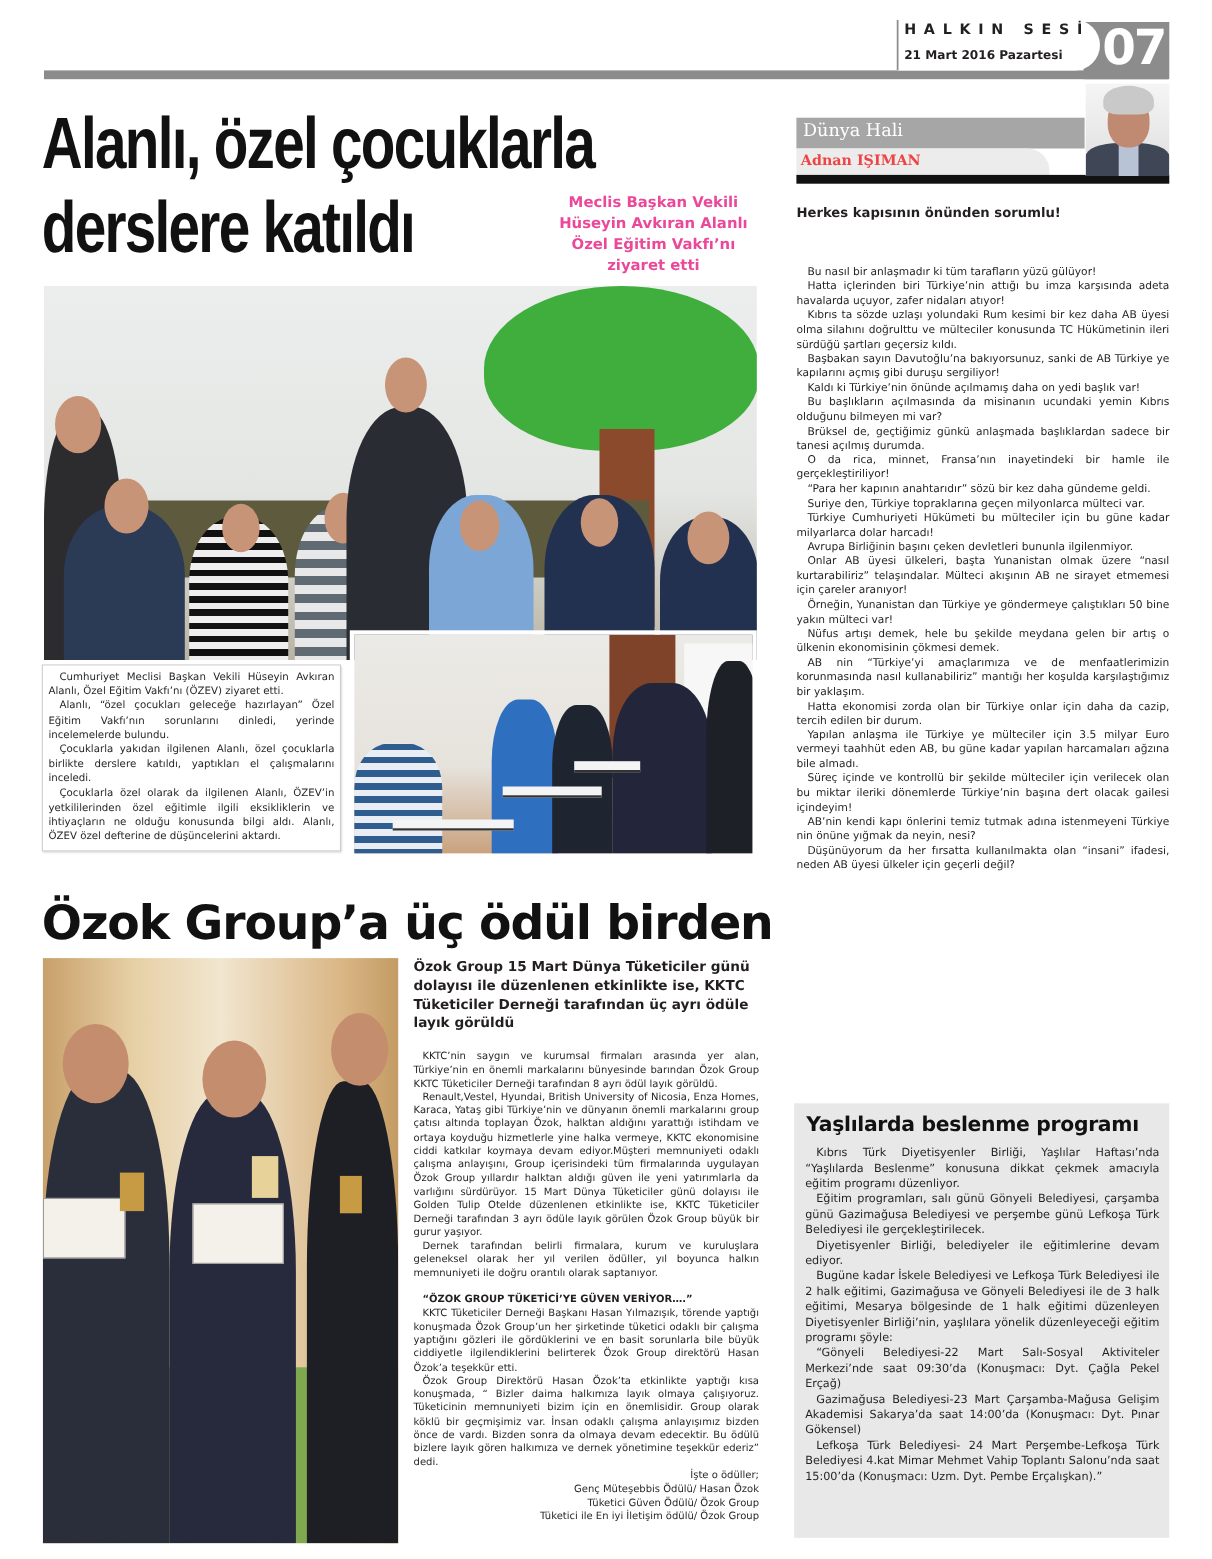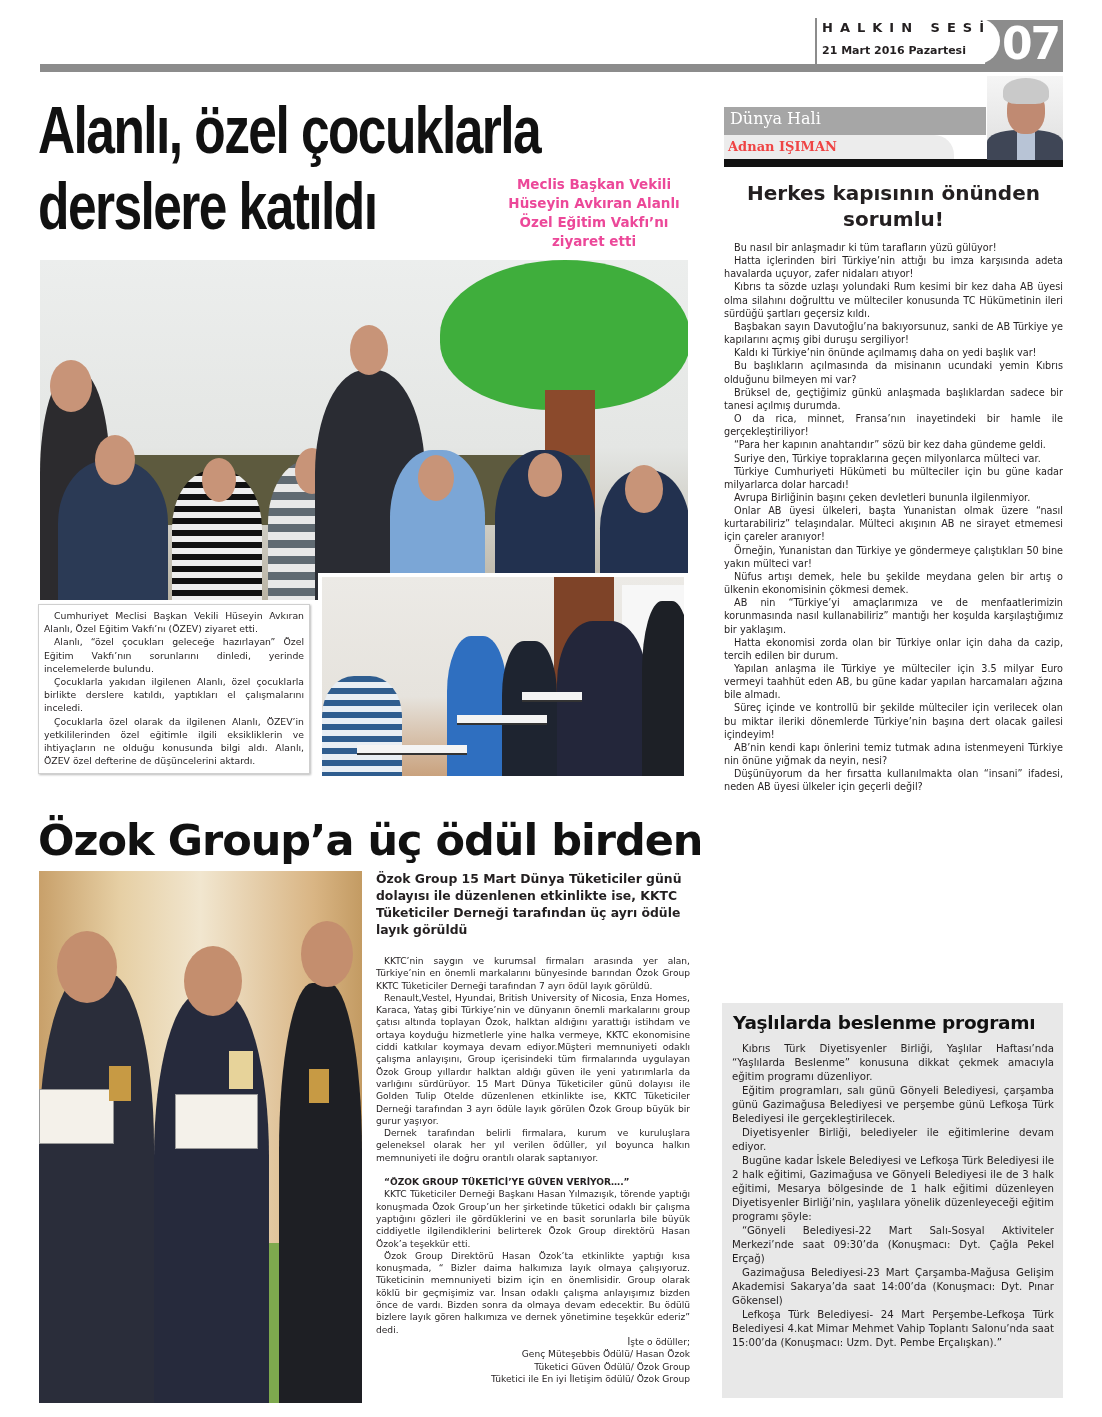--- a/index.html
+++ b/index.html
@@ -56,21 +56,21 @@
   .col-title { position: absolute; left: 730px; top: 109px; font-family: "DejaVu Serif", serif; font-size: 16px; color: #fff; }
   .col-author-band { position: absolute; left: 724px; top: 135px; width: 230px; height: 24px; background: #ececec; border-radius: 0 20px 0 0; }
   .col-author { position: absolute; left: 728px; top: 139px; font-family: "DejaVu Serif", serif; font-weight: bold; font-size: 13px; color: #ef4444; }
   .col-rule { position: absolute; left: 724px; top: 159px; width: 339px; height: 8px; background: #111; }
   .col-photo { position: absolute; left: 987px; top: 76px; width: 76px; height: 84px; background: linear-gradient(180deg,#f5f5f5 0%,#dedede 100%); overflow: hidden; }
   .col-photo .hair { position: absolute; left: 16px; top: 2px; width: 46px; height: 26px; border-radius: 50% 50% 30% 30%; background: #c9c9c9; }
   .col-photo .face { position: absolute; left: 20px; top: 12px; width: 38px; height: 46px; border-radius: 45%; background: #c08a72; }
   .col-photo .jacket { position: absolute; left: 0; top: 54px; width: 76px; height: 30px; background: #3f4656; border-radius: 40% 40% 0 0; }
   .col-photo .shirt { position: absolute; left: 30px; top: 54px; width: 18px; height: 30px; background: #b8c4d6; }
 
-  .col-head { position: absolute; left: 724px; top: 180px; width: 339px; text-align: center; font-family: "DejaVu Sans", sans-serif; font-weight: bold; font-size: 20px; line-height: 26px; color: #231f20; }
+  .col-head { position: absolute; left: 724px; top: 180px; width: 339px; text-align: left; font-family: "DejaVu Sans", sans-serif; font-weight: bold; font-size: 12px; line-height: 26px; color: #231f20; }
   .col-body { position: absolute; left: 724px; top: 241px; width: 339px; font-family: "DejaVu Sans", sans-serif; font-size: 9.7px; line-height: 13.15px; text-align: justify; color: #231f20; }
   .col-body p { text-indent: 10px; }
 
   
   .box { position: absolute; left: 722px; top: 1003px; width: 341px; height: 395px; background: #e8e8e8; }
   .box-head { position: absolute; left: 733px; top: 1012px; font-family: "DejaVu Sans", sans-serif; font-weight: bold; font-size: 18.5px; color: #111; letter-spacing: -0.3px; white-space: nowrap; }
   .box-body { position: absolute; left: 732px; top: 1042px; width: 322px; font-family: "DejaVu Sans", sans-serif; font-size: 10.2px; line-height: 14px; text-align: justify; color: #231f20; }
   .box-body p { text-indent: 10px; }
 </style>
 </head>
@@ -143,21 +143,21 @@
   <div class="head" style="left:262px;top:50px;width:52px;height:66px;"></div>
   <div class="cert" style="left:0;top:218px;width:75px;height:55px;"></div>
   <div class="cert" style="left:136px;top:223px;width:83px;height:55px;"></div>
   <div class="plaque" style="left:70px;top:195px;width:22px;height:35px;"></div>
   <div class="plaque" style="left:190px;top:180px;width:24px;height:38px;background:#e7d39a;"></div>
   <div class="plaque" style="left:270px;top:198px;width:20px;height:34px;"></div>
 </div>
 
 <div class="lead2">Özok Group 15 Mart Dünya Tüketiciler günü dolayısı ile düzenlenen etkinlikte ise, KKTC Tüketiciler Derneği tarafından üç ayrı ödüle layık görüldü</div>
 <div class="body2">
-  <p>KKTC’nin saygın ve kurumsal firmaları arasında yer alan, Türkiye’nin en önemli markalarını bünyesinde barından Özok Group KKTC Tüketiciler Derneği tarafından 7 ayrı ödül layık görüldü.</p>
+  <p>KKTC’nin saygın ve kurumsal firmaları arasında yer alan, Türkiye’nin en önemli markalarını bünyesinde barından Özok Group KKTC Tüketiciler Derneği tarafından 8 ayrı ödül layık görüldü.</p>
   <p>Renault,Vestel, Hyundai, British University of Nicosia, Enza Homes, Karaca, Yataş gibi Türkiye’nin ve dünyanın önemli markalarını group çatısı altında toplayan Özok, halktan aldığını yarattığı istihdam ve ortaya koyduğu hizmetlerle yine halka vermeye, KKTC ekonomisine ciddi katkılar koymaya devam ediyor.Müşteri memnuniyeti odaklı çalışma anlayışını, Group içerisindeki tüm firmalarında uygulayan Özok Group yıllardır halktan aldığı güven ile yeni yatırımlarla da varlığını sürdürüyor. 15 Mart Dünya Tüketiciler günü dolayısı ile Golden Tulip Otelde düzenlenen etkinlikte ise, KKTC Tüketiciler Derneği tarafından 3 ayrı ödüle layık görülen Özok Group büyük bir gurur yaşıyor.</p>
   <p>Dernek tarafından belirli firmalara, kurum ve kuruluşlara geleneksel olarak her yıl verilen ödüller, yıl boyunca halkın memnuniyeti ile doğru orantılı olarak saptanıyor.</p>
   <div class="gap"></div>
   <p class="sub">“ÖZOK GROUP TÜKETİCİ’YE GÜVEN VERİYOR….”</p>
   <p>KKTC Tüketiciler Derneği Başkanı Hasan Yılmazışık, törende yaptığı konuşmada Özok Group’un her şirketinde tüketici odaklı bir çalışma yaptığını gözleri ile gördüklerini ve en basit sorunlarla bile büyük ciddiyetle ilgilendiklerini belirterek Özok Group direktörü Hasan Özok’a teşekkür etti.</p>
   <p>Özok Group Direktörü Hasan Özok’ta etkinlikte yaptığı kısa konuşmada, “ Bizler daima halkımıza layık olmaya çalışıyoruz. Tüketicinin memnuniyeti bizim için en önemlisidir. Group olarak köklü bir geçmişimiz var. İnsan odaklı çalışma anlayışımız bizden önce de vardı. Bizden sonra da olmaya devam edecektir. Bu ödülü bizlere layık gören halkımıza ve dernek yönetimine teşekkür ederiz” dedi.</p>
   <p class="plain">İşte o ödüller;</p>
   <p class="plain">Genç Müteşebbis Ödülü/ Hasan Özok</p>
   <p class="plain">Tüketici Güven Ödülü/ Özok Group</p>
   <p class="plain">Tüketici ile En iyi İletişim ödülü/ Özok Group</p>

